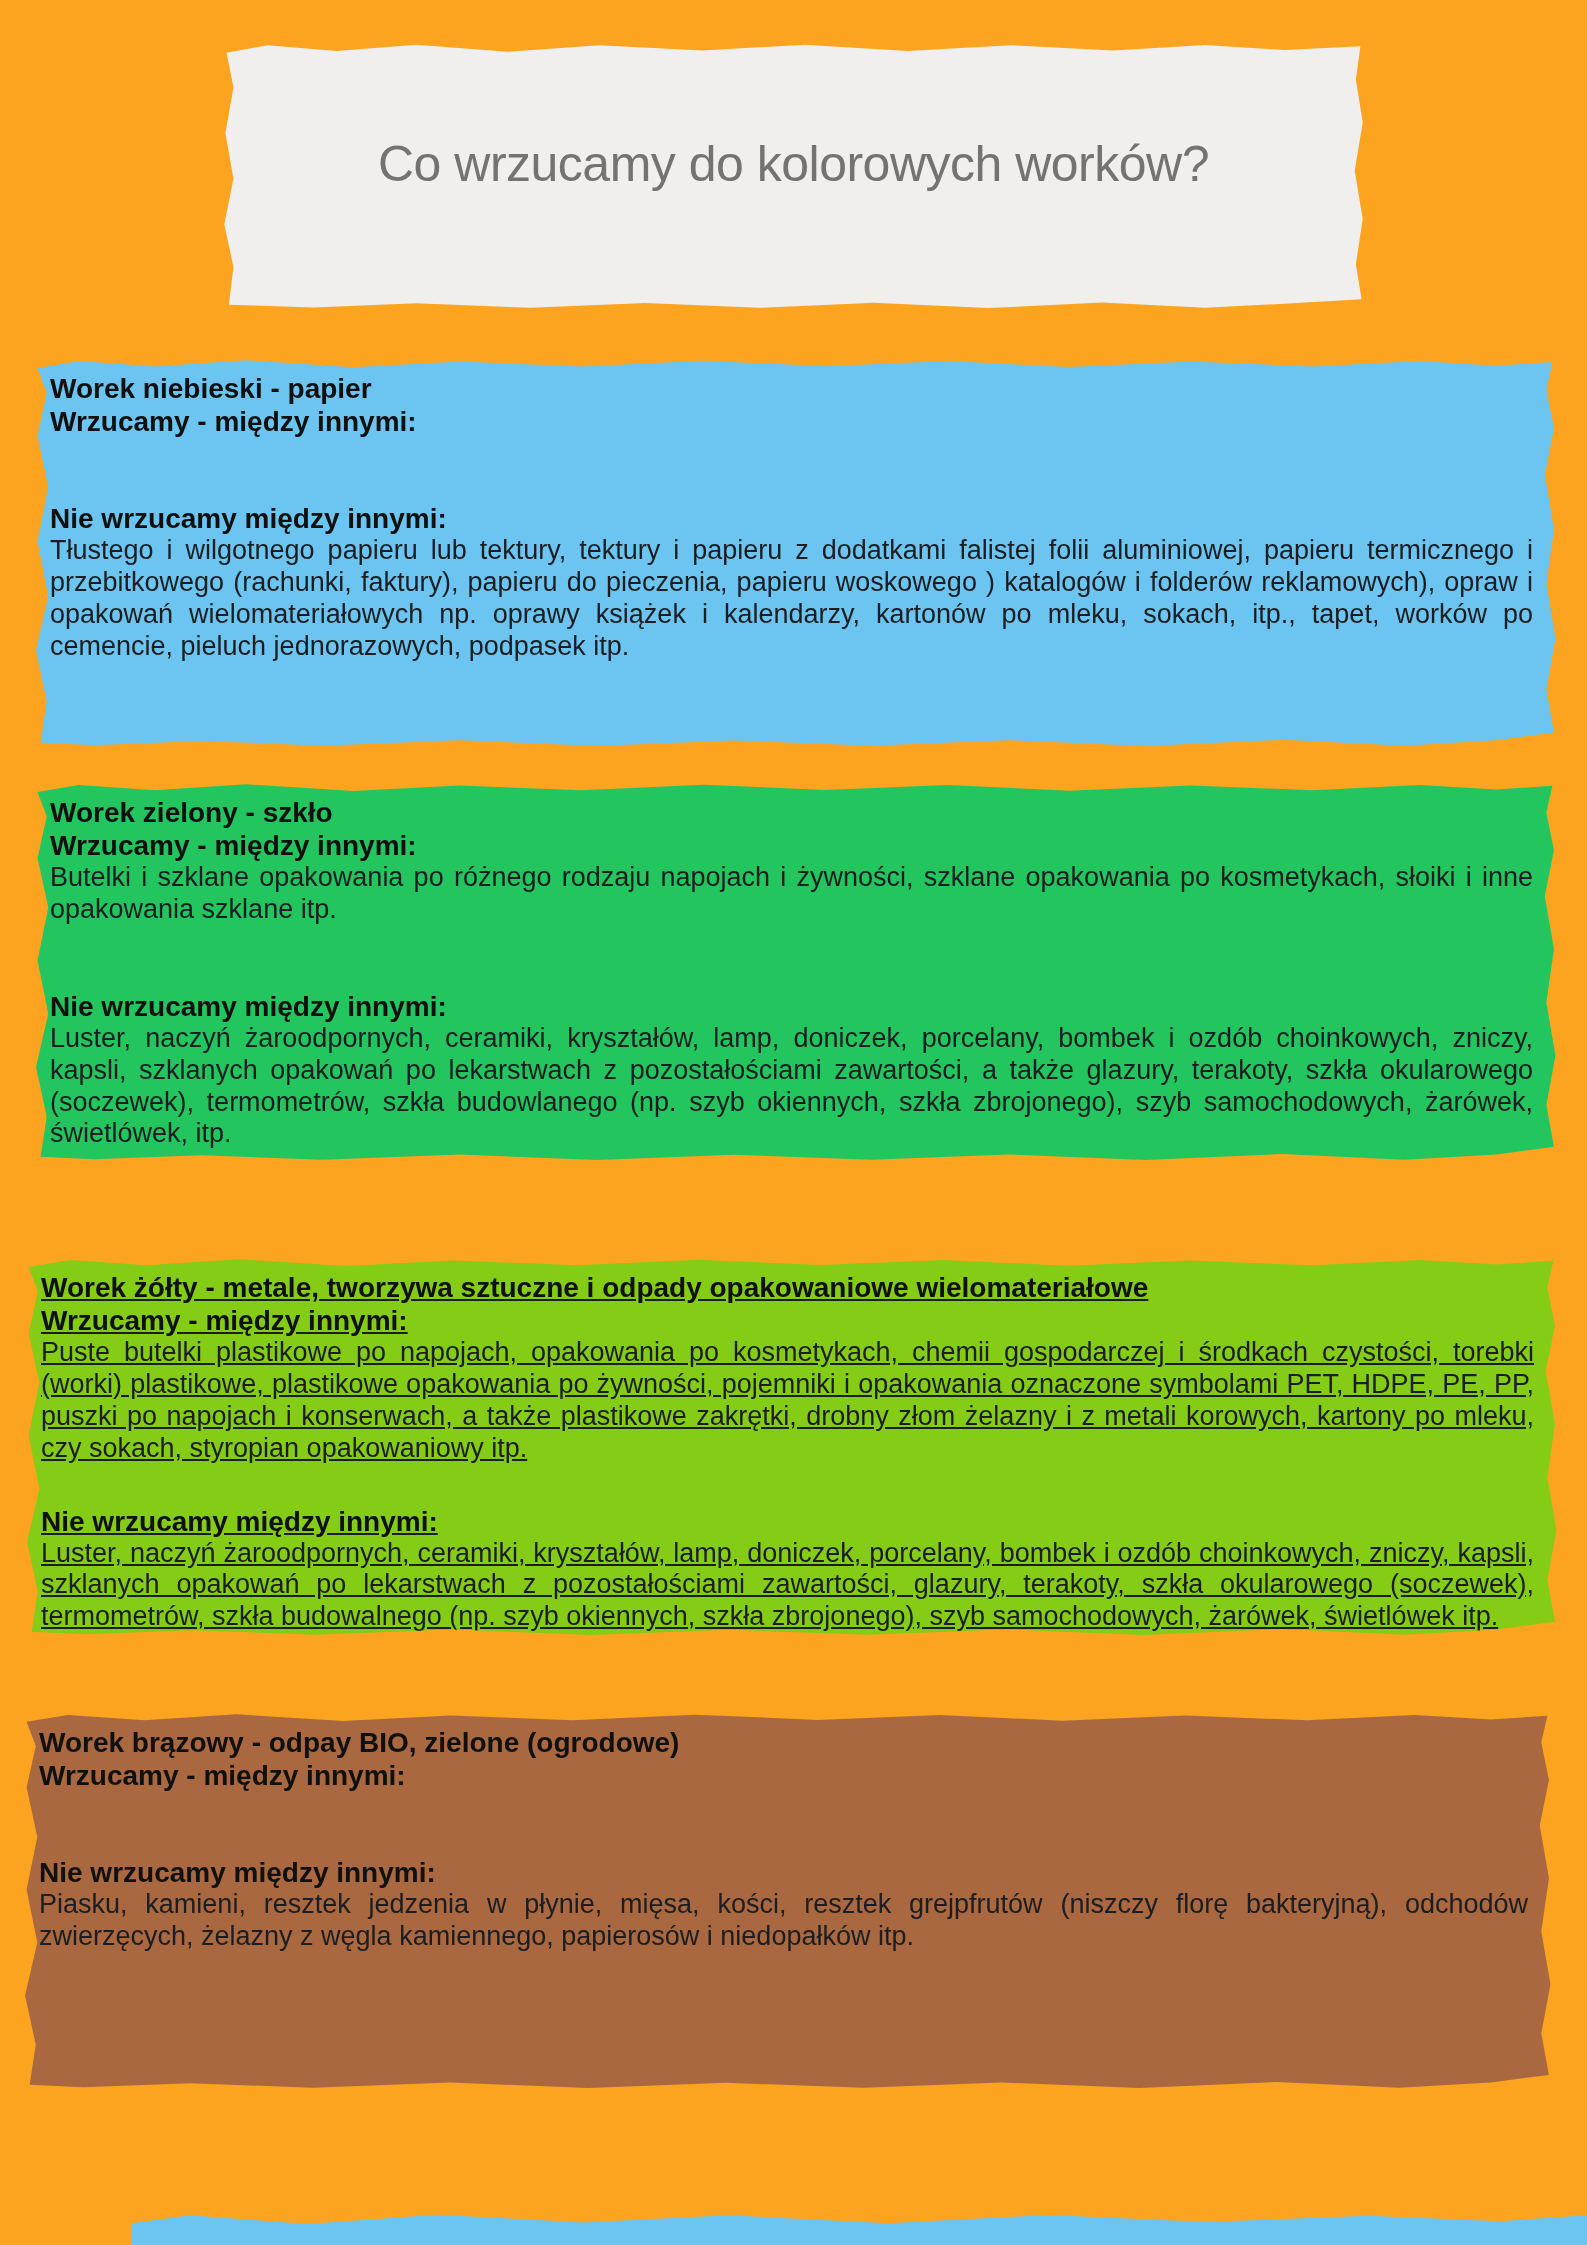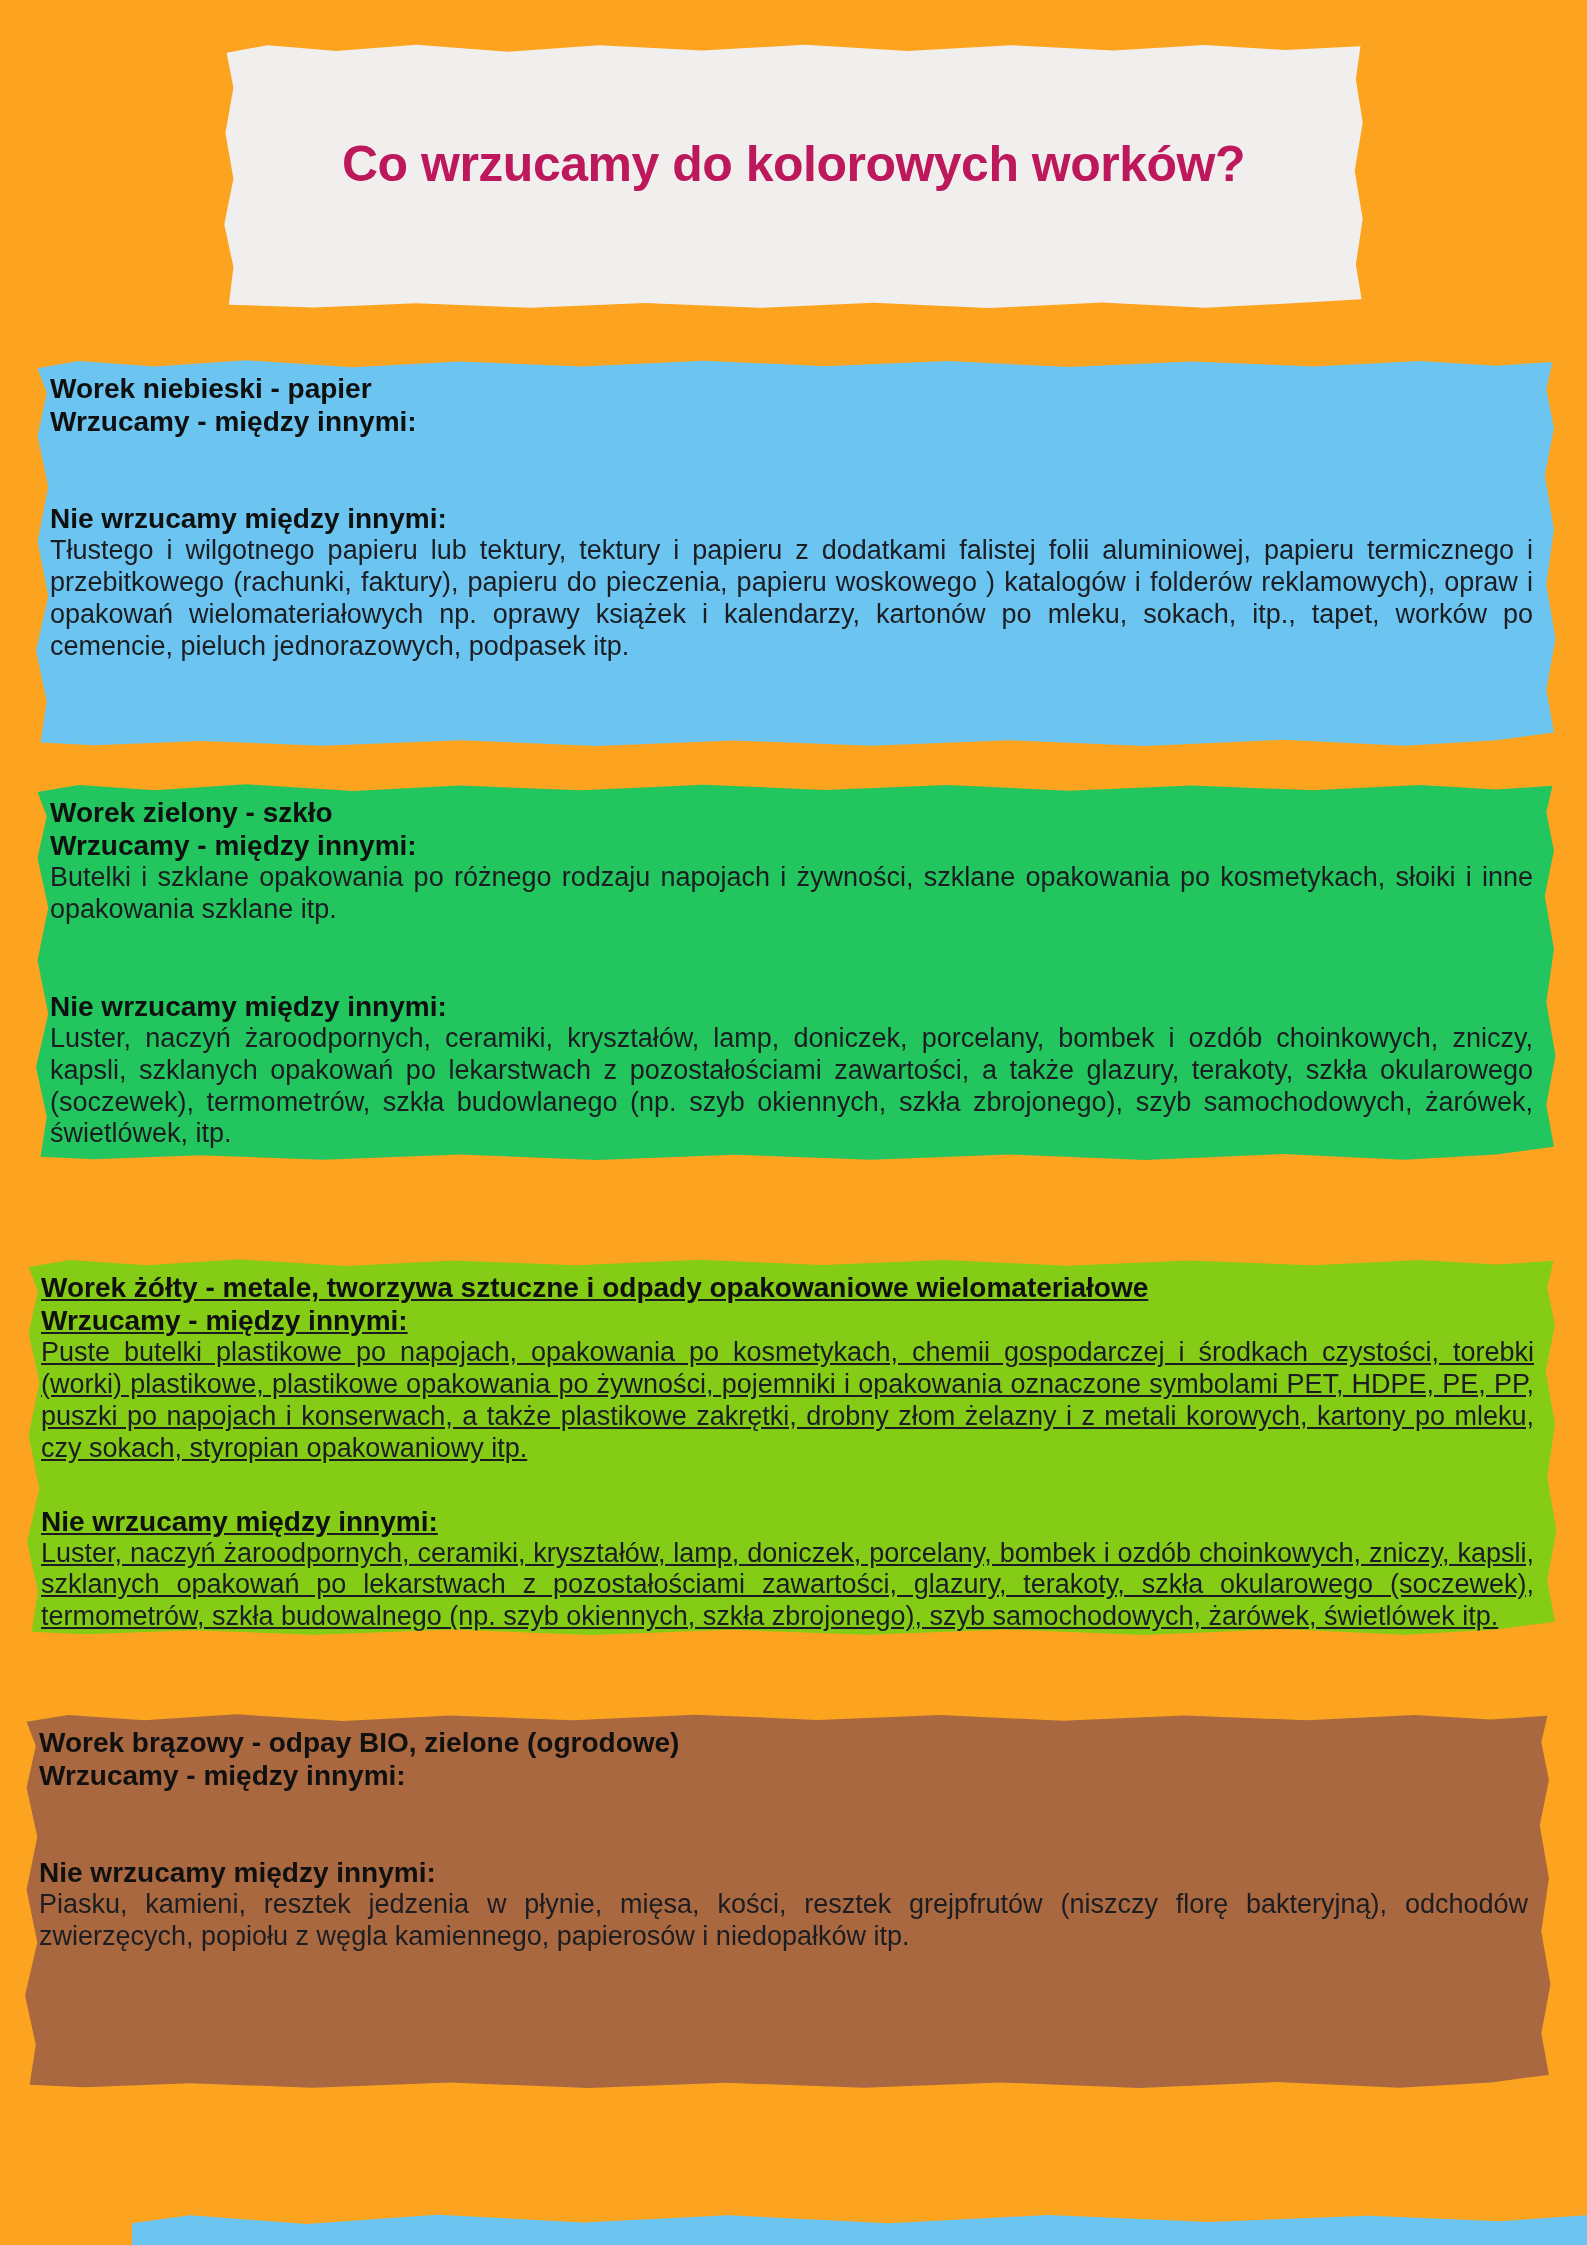--- a/index.html
+++ b/index.html
@@ -12,21 +12,21 @@
   
   .title-panel{
     position:absolute;left:222px;top:42px;width:1143px;height:268px;
     display:flex;align-items:center;justify-content:center;
     clip-path:polygon(0.4% 4%,4% 1.2%,10% 3.4%,17% 1%,25% 3.6%,33% 1.2%,42% 3.2%,51% 1%,60% 3.4%,69% 1.2%,78% 3.2%,86% 1.1%,93% 3%,99.6% 1.6%,
       99.2% 14%,99.8% 30%,99.1% 48%,99.8% 66%,99.2% 83%,99.7% 96%,
       94% 97.4%,86% 99.2%,77% 97.2%,67% 99.3%,57% 97.3%,47% 99.2%,37% 97.4%,27% 99.2%,17% 97.5%,8% 99.1%,0.6% 98%,
       1% 84%,0.2% 68%,1% 51%,0.3% 34%,1% 17%);
   }
   .title-panel h1{
-    margin:0;font-size:50px;font-weight:700;color:#be185d;letter-spacing:-0.5px;
+    margin:0;font-size:50px;font-weight:400;color:#737373;letter-spacing:-0.5px;
     transform:translateY(-12px);
   }
 
   
   .block{
     position:absolute;box-sizing:border-box;
     padding:14px 24px 0 17px;
     font-size:27px;line-height:1.18;color:#1b1d22;
     clip-path:polygon(0.3% 2.6%,3% 0.8%,8% 2.2%,14% 0.6%,21% 2.4%,28% 0.9%,36% 2.2%,44% 0.7%,52% 2.1%,60% 0.8%,68% 2.3%,76% 0.9%,84% 2.2%,91% 0.8%,96% 2%,99.7% 1%,
       99.3% 8%,99.8% 18%,99.2% 30%,99.8% 44%,99.3% 58%,99.9% 72%,99.3% 85%,99.8% 96%,
@@ -80,18 +80,18 @@
     <h3>Wrzucamy - między innymi:</h3>
     <p>Puste butelki plastikowe po napojach, opakowania po kosmetykach, chemii gospodarczej i środkach czystości,  torebki (worki) plastikowe, plastikowe opakowania po żywności, pojemniki i opakowania oznaczone symbolami PET, HDPE, PE, PP, puszki po napojach i konserwach, a także plastikowe zakrętki, drobny złom żelazny  i z metali korowych, kartony po mleku, czy sokach, styropian opakowaniowy itp.</p>
     <h3 class="gap-tight">Nie wrzucamy między innymi:</h3>
     <p>Luster, naczyń żaroodpornych, ceramiki, kryształów, lamp, doniczek, porcelany, bombek i ozdób choinkowych, zniczy, kapsli, szklanych opakowań po lekarstwach z pozostałościami zawartości, glazury, terakoty, szkła okularowego (soczewek), termometrów, szkła budowalnego (np. szyb okiennych, szkła zbrojonego), szyb samochodowych, żarówek, świetlówek itp.</p>
   </section>
 
   <section class="block" id="sec-brown" style="background-color: rgb(169, 104, 63);">
     <h2>Worek brązowy - odpay BIO, zielone (ogrodowe)</h2>
     <h3>Wrzucamy - między innymi:</h3>
     <h3 class="gap">Nie wrzucamy między innymi:</h3>
-    <p>Piasku, kamieni, resztek jedzenia w płynie, mięsa, kości, resztek grejpfrutów (niszczy florę bakteryjną), odchodów zwierzęcych, popiołu z węgla kamiennego, papierosów i niedopałków itp.</p>
+    <p>Piasku, kamieni, resztek jedzenia w płynie, mięsa, kości, resztek grejpfrutów (niszczy florę bakteryjną), odchodów zwierzęcych, żelazny z węgla kamiennego, papierosów i niedopałków itp.</p>
   </section>
 
   <div class="bottom-strip" style="background-color: rgb(107, 197, 240);"></div>
 
 </div>
 
 </body></html>

